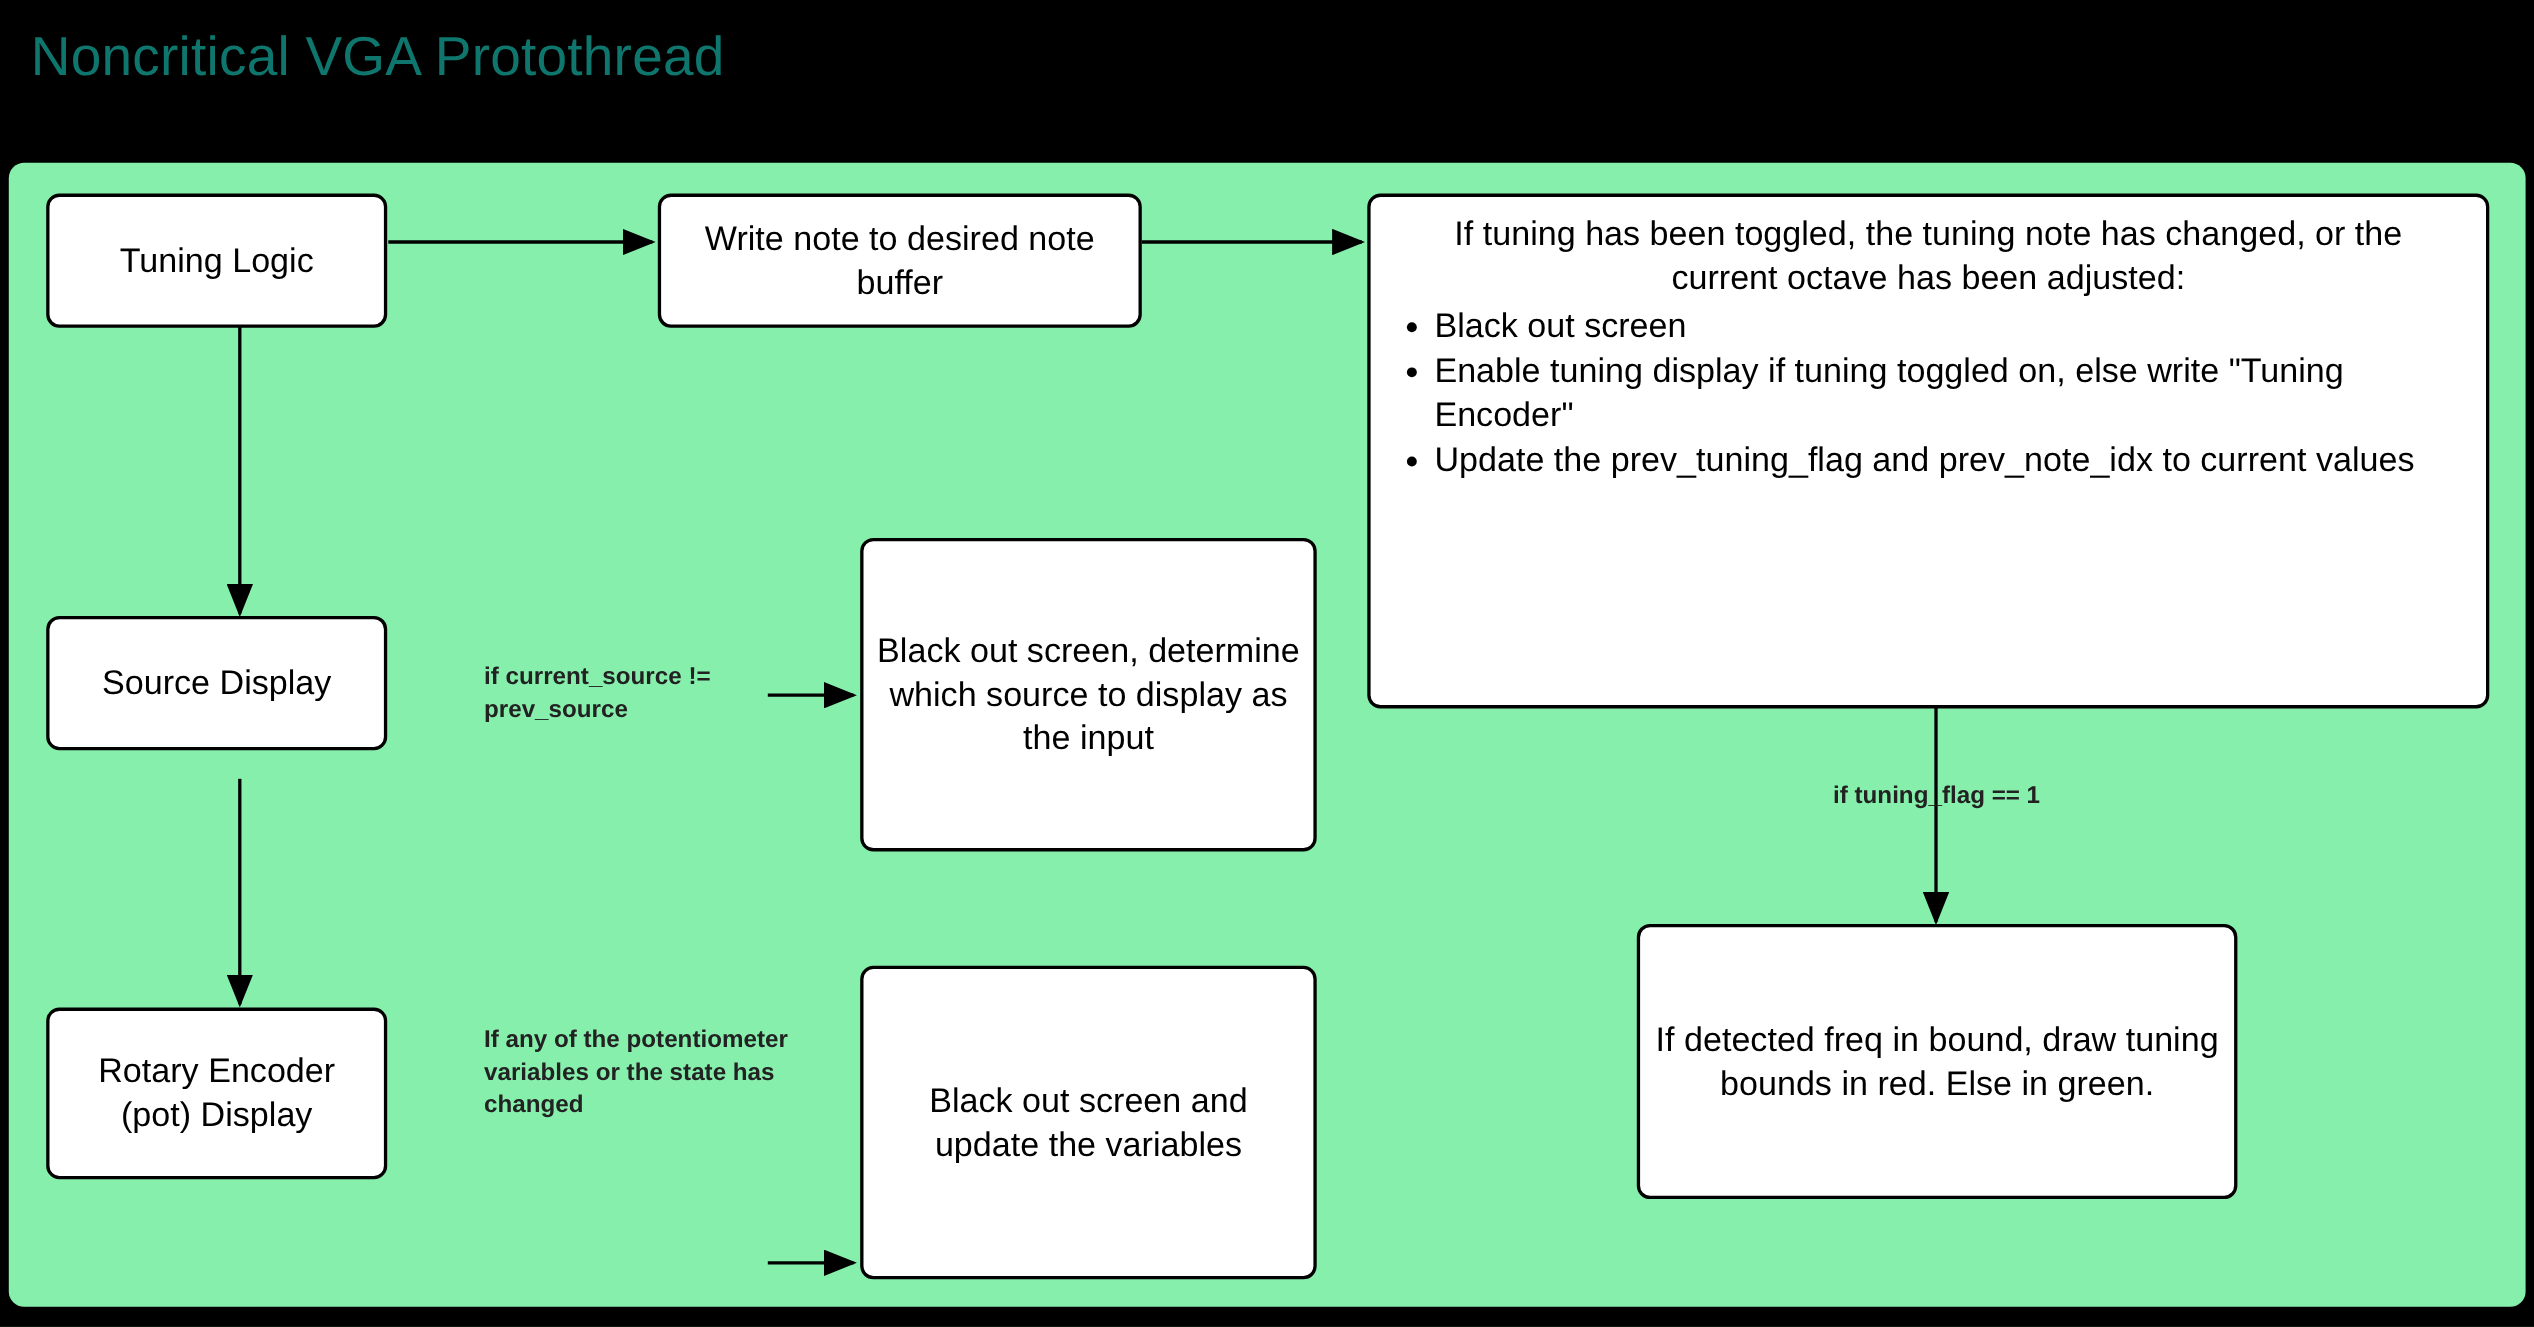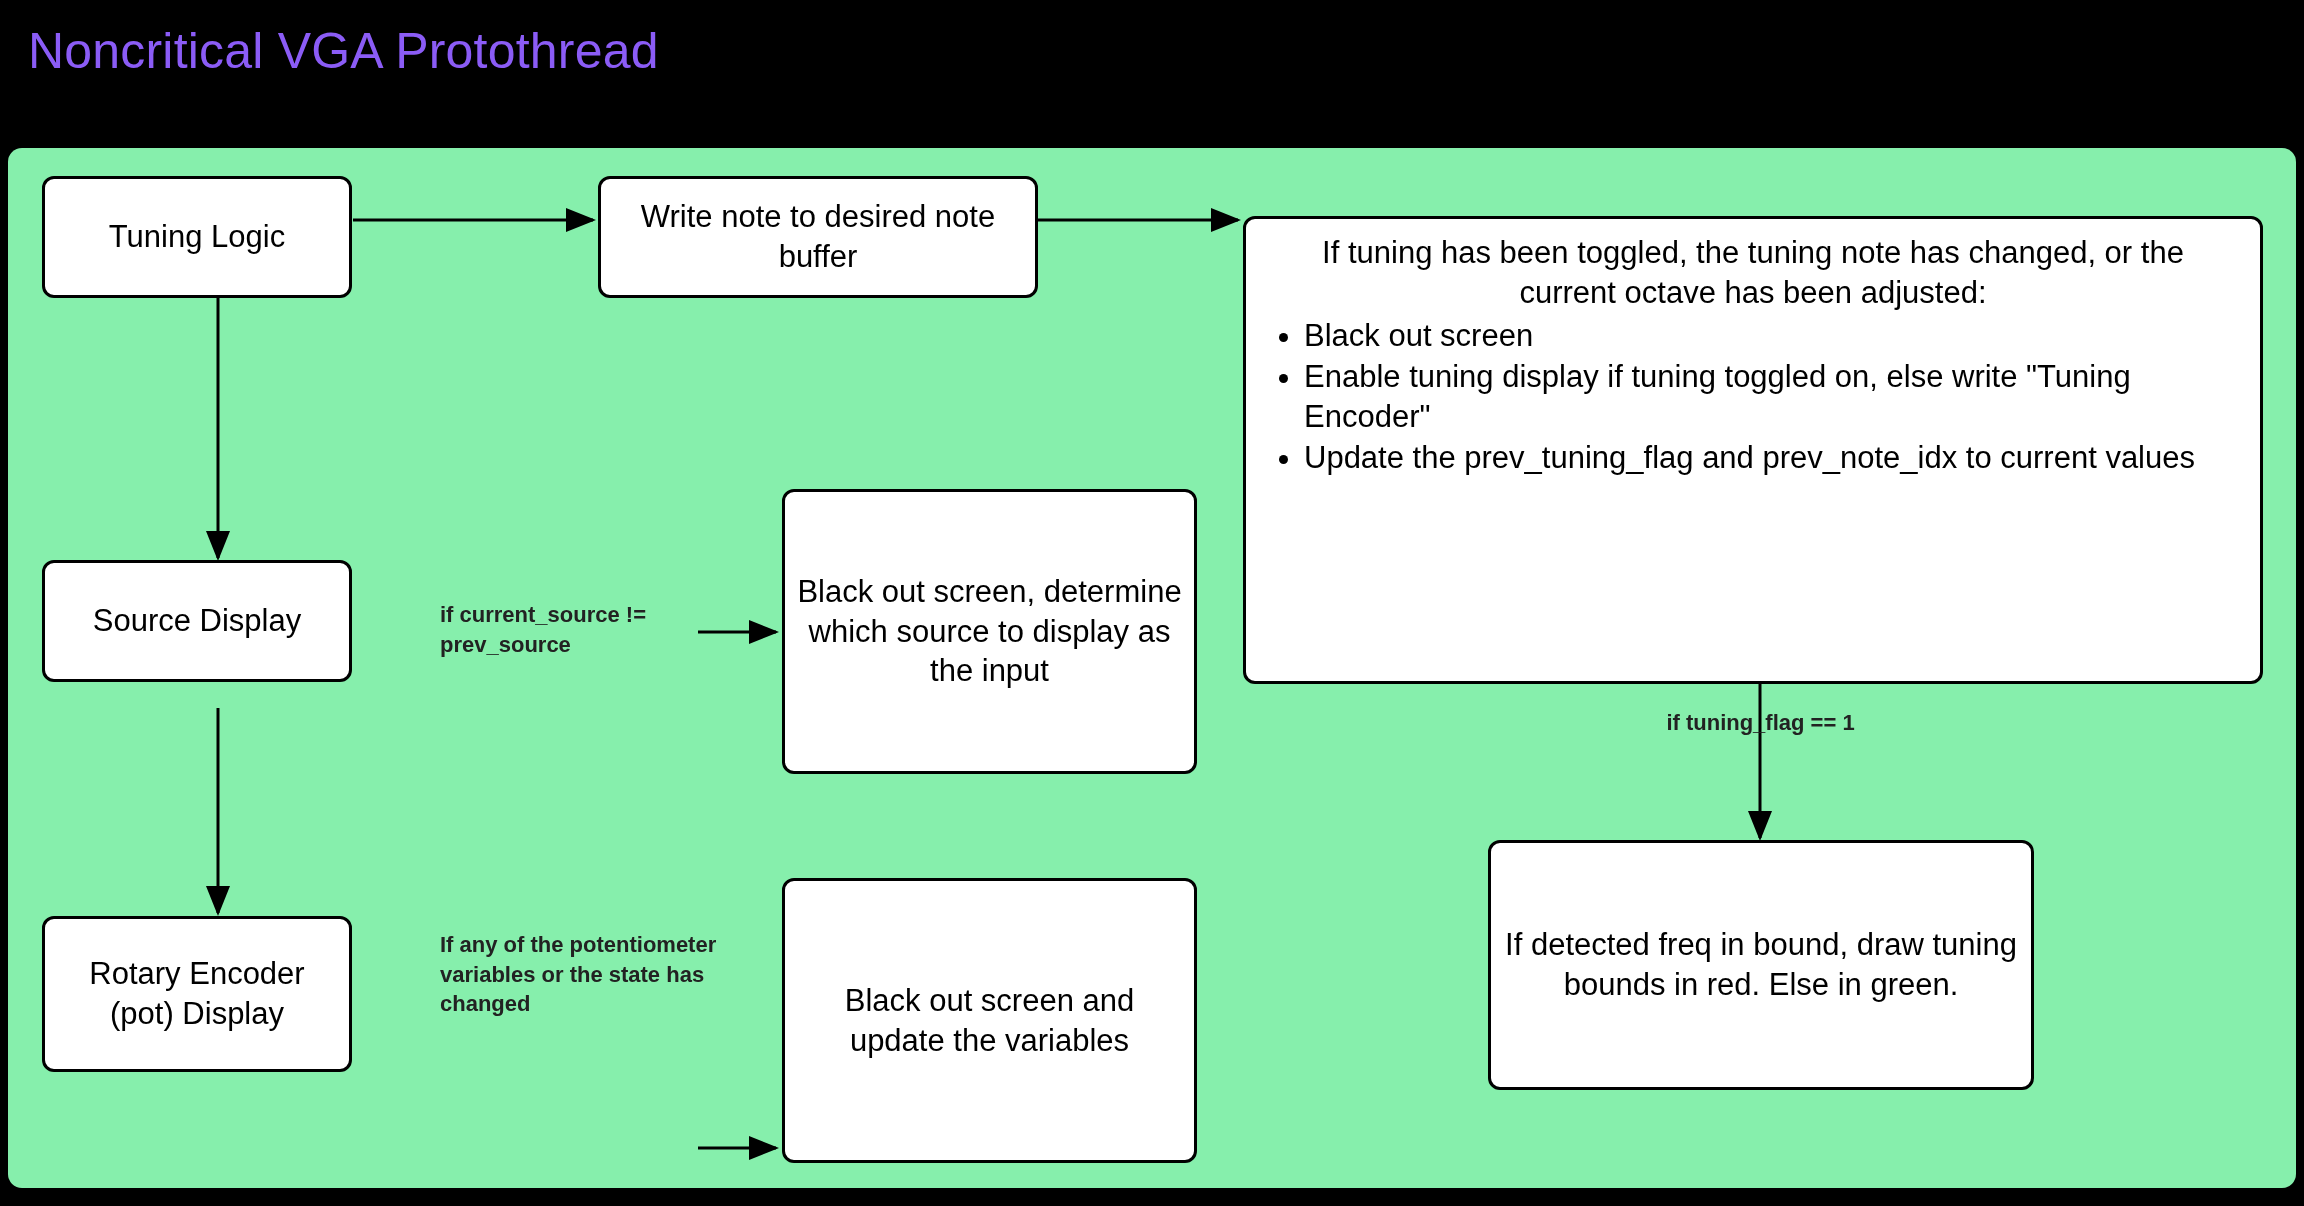--- a/index.html
+++ b/index.html
@@ -15,21 +15,21 @@
     position: relative;
     width: 2304px;
     height: 1206px;
     background: #000000;
   }
   #title {
     position: absolute;
     left: 28px;
     top: 22px;
     font-size: 50px;
-    color: #8b5cf6;
+    color: #0f766e;
     font-weight: 400;
     letter-spacing: 0.2px;
     white-space: nowrap;
   }
   #canvas {
     position: absolute;
     left: 8px;
     top: 148px;
     width: 2288px;
     height: 1040px;
@@ -48,21 +48,20 @@
     justify-content: center;
     text-align: center;
     font-size: 31px;
     line-height: 1.28;
     padding: 6px 12px;
   }
   .node.left-align {
     display: block;
     text-align: left;
     padding: 14px 24px;
-    margin-top: 40px;
   }
   .edge-label {
     position: absolute;
     font-size: 22px;
     font-weight: bold;
     color: #222222;
     line-height: 1.35;
     text-align: left;
   }
   .edge-label.centered { text-align: center; }

